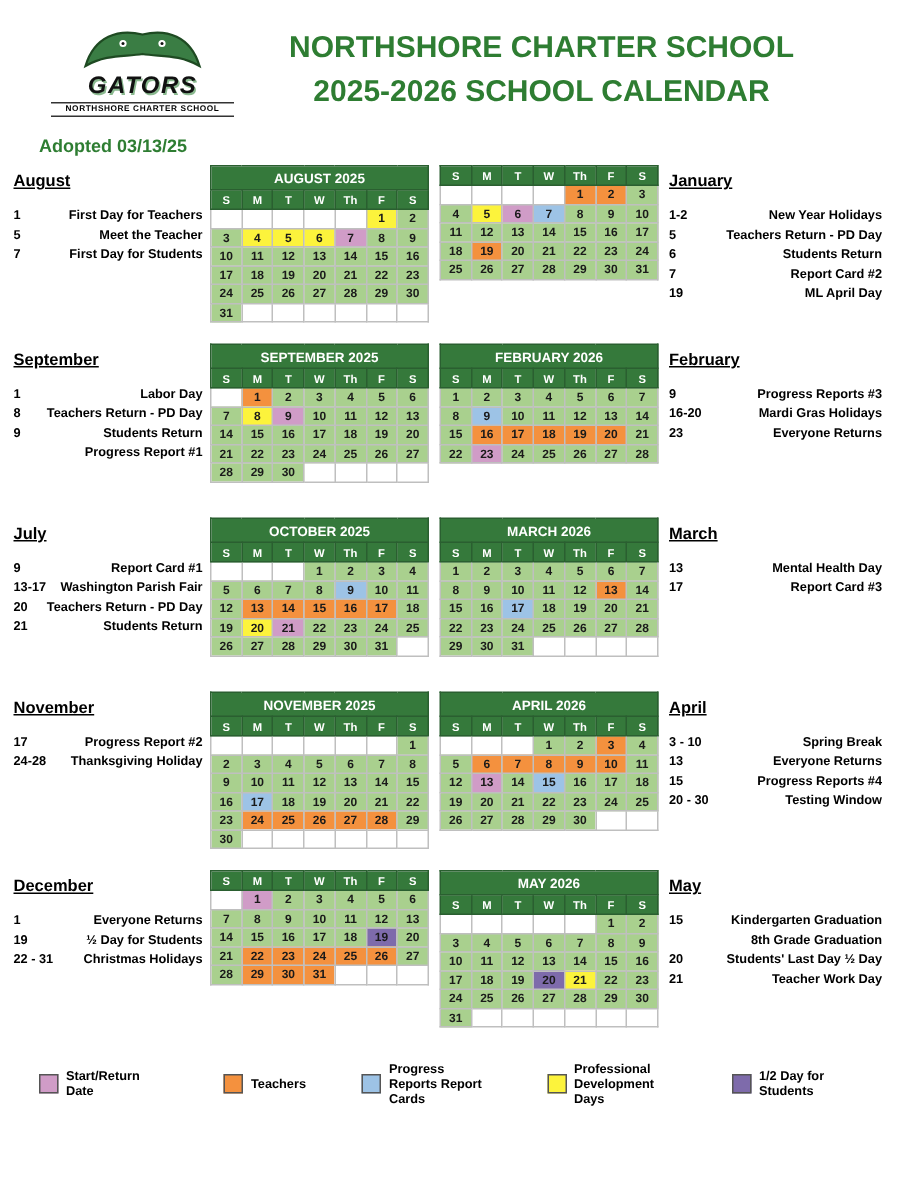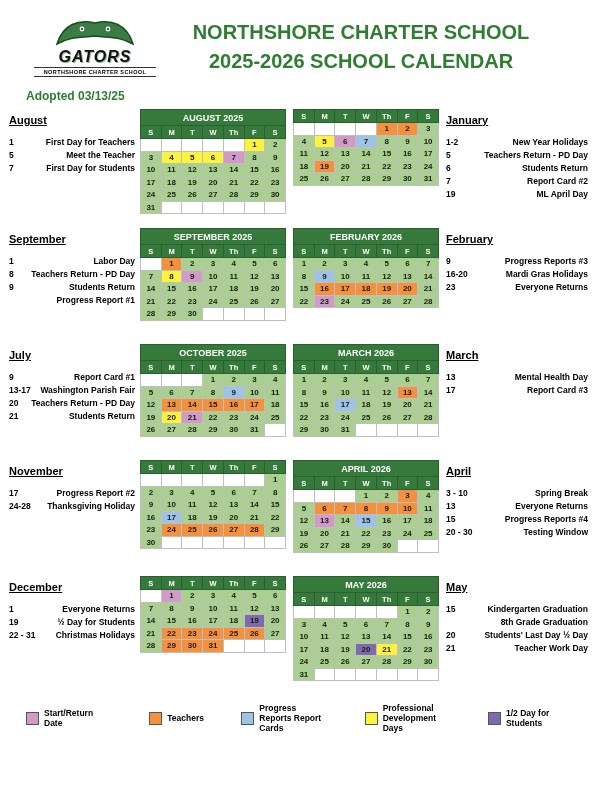--- a/index.html
+++ b/index.html
@@ -539,20 +539,23 @@
           <span class="ev-l">Progress Report #2</span>
         </div>
         <div class="ev">
           <span class="ev-d">24-28</span>
           <span class="ev-l">Thanksgiving Holiday</span>
         </div>
       </div>
       <table class="cal">
         <tbody>
           <tr>
+            <th class="cal-title" colspan="7">NOVEMBER 2025</th>
+          </tr>
+          <tr>
             <th class="wd">S</th>
             <th class="wd">M</th>
             <th class="wd">T</th>
             <th class="wd">W</th>
             <th class="wd">Th</th>
             <th class="wd">F</th>
             <th class="wd">S</th>
           </tr>
           <tr>
             <td style="background:#ffffff"></td>

